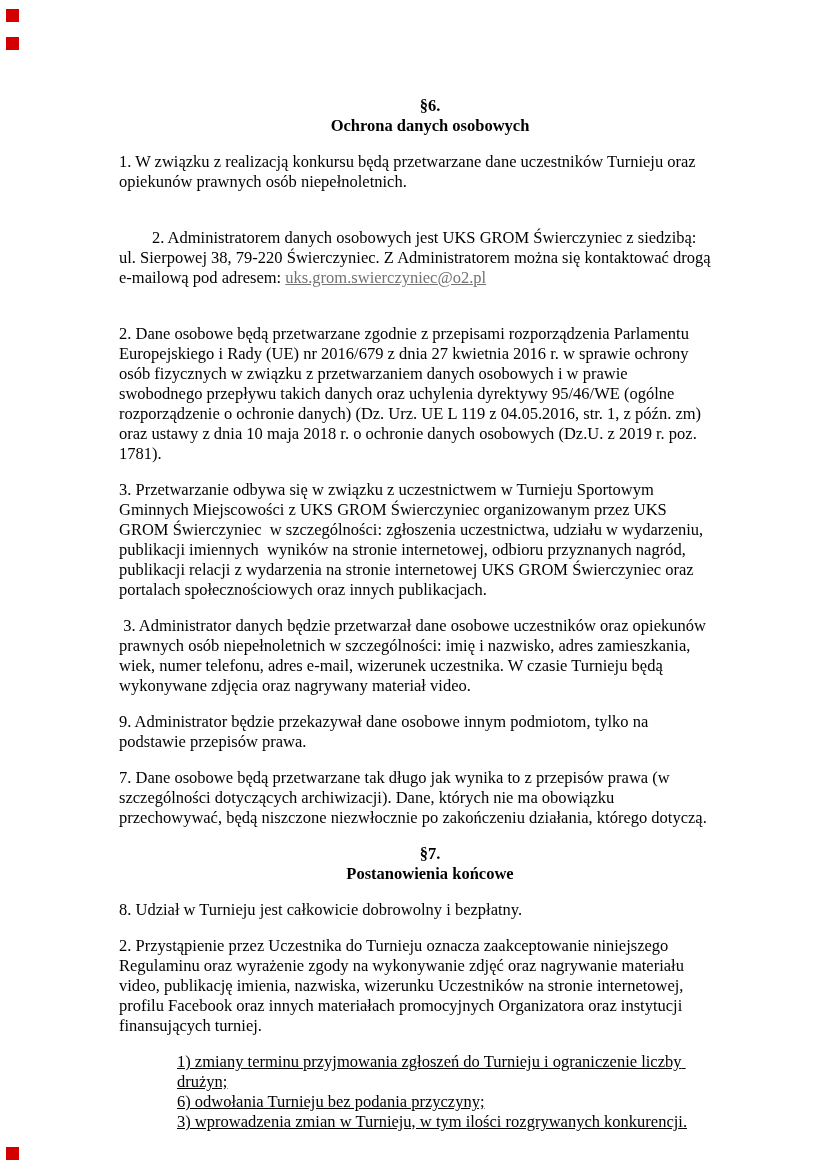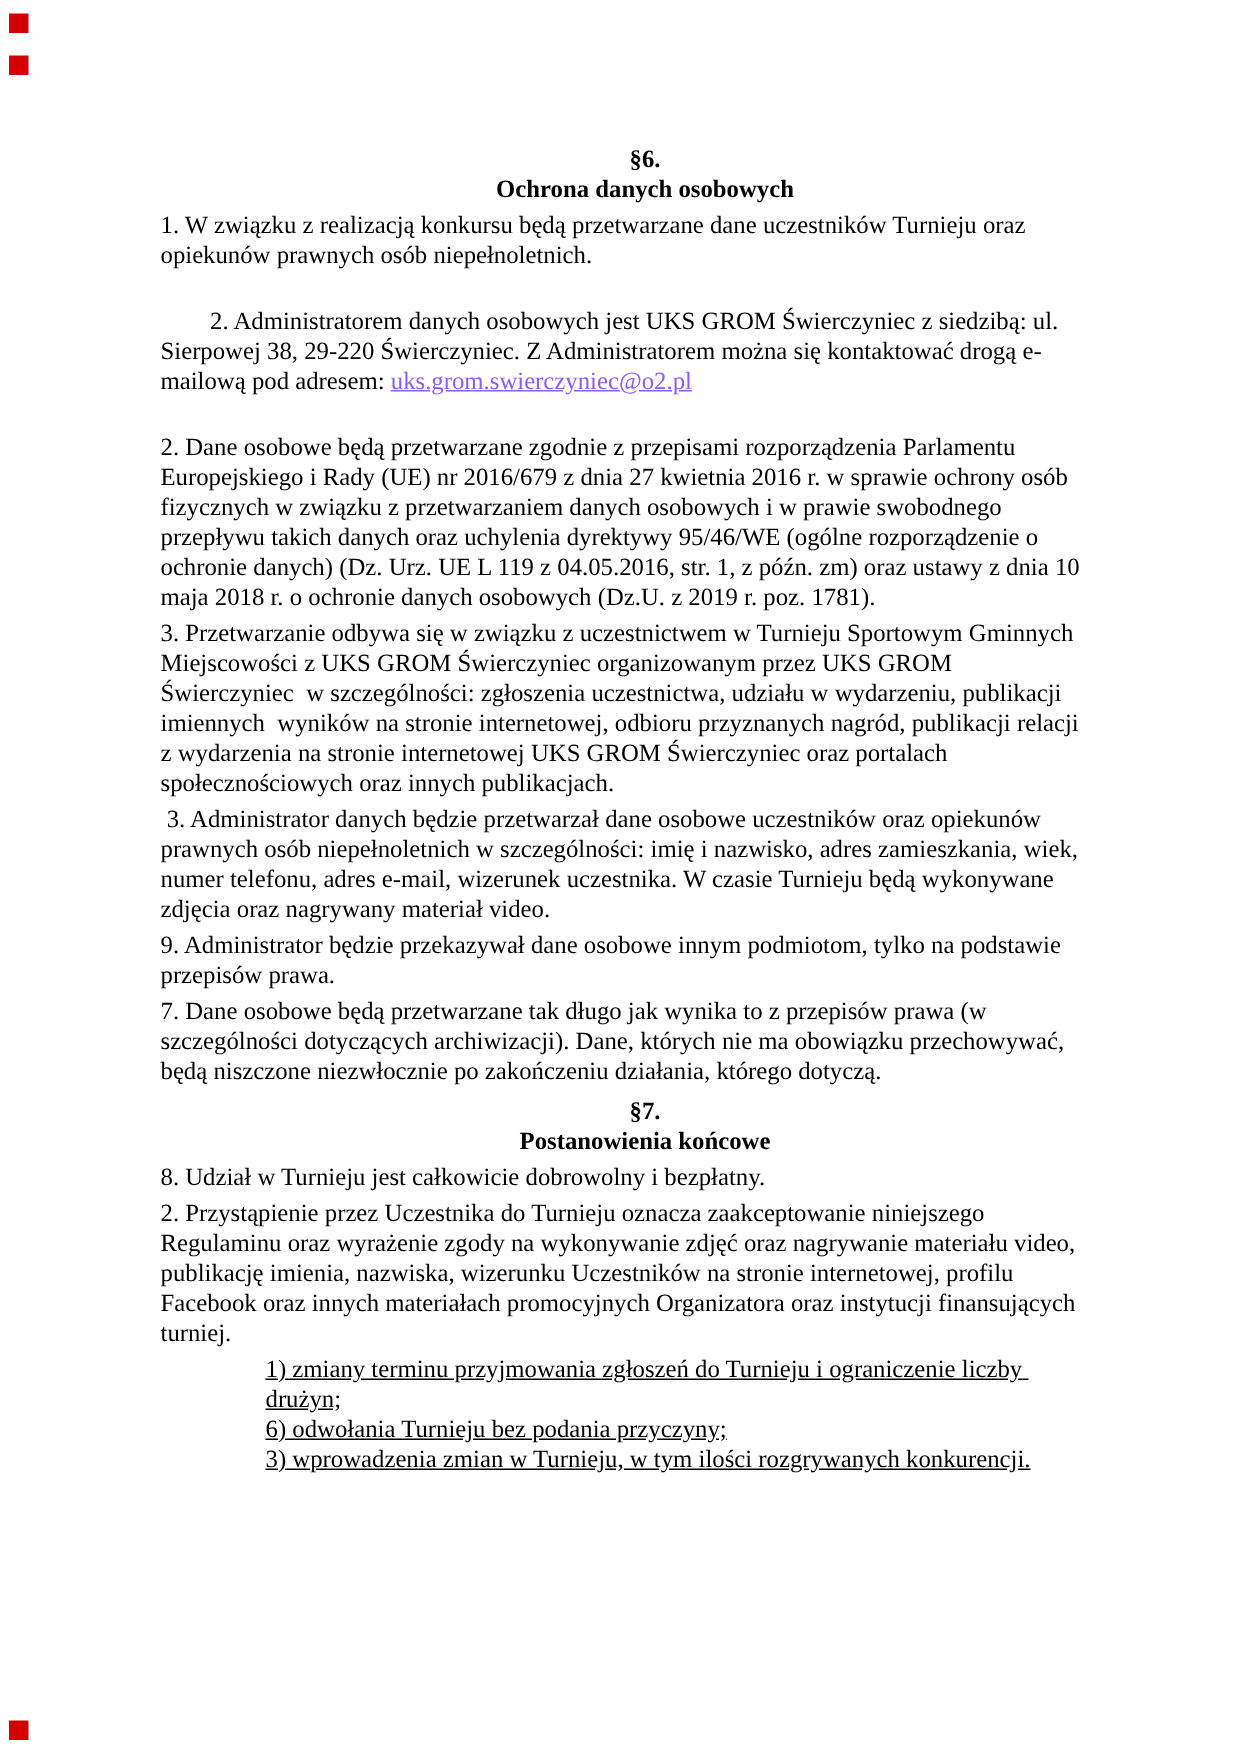--- a/index.html
+++ b/index.html
@@ -20,21 +20,21 @@
     font-size: 16.5px;
     line-height: 20px;
   }
   .heading {
     text-align: center;
     text-indent: 27px;
     font-weight: bold;
     white-space: pre-wrap;
   }
   .para {
-    margin: 4px;
+    margin: 16px;
     white-space: pre-wrap;
   }
   .sec7 { margin-top: 7px; }
   .sub-item {
     padding-left: 74px;
     white-space: pre-wrap;
     text-decoration: underline;
   }
   a.email-link {
     color: #0000ee;
@@ -61,21 +61,21 @@
   <div class="marker m2" style="background: rgb(212, 0, 0);"></div>
   <div class="marker m3" style="background: rgb(212, 0, 0);"></div>
 
   <div class="content">
 
     <section>
       <div class="heading">§6.</div>
       <div class="heading">Ochrona danych osobowych</div>
       <p class="para">1. W związku z realizacją konkursu będą przetwarzane dane uczestników Turnieju oraz opiekunów prawnych osób niepełnoletnich.</p>
       <p class="para">
-        <span>2. Administratorem danych osobowych jest UKS GROM Świerczyniec z siedzibą: ul. Sierpowej 38, 29-220 Świerczyniec. Z Administratorem można się kontaktować drogą e-mailową pod adresem: </span><a class="email-link" href="#" style="color: #8b5cf6;">uks.grom.swierczyniec@o2.pl</a>
+        <span>2. Administratorem danych osobowych jest UKS GROM Świerczyniec z siedzibą: ul. Sierpowej 38, 79-220 Świerczyniec. Z Administratorem można się kontaktować drogą e-mailową pod adresem: </span><a class="email-link" href="#" style="color: #737373;">uks.grom.swierczyniec@o2.pl</a>
       </p>
       <p class="para">2. Dane osobowe będą przetwarzane zgodnie z przepisami rozporządzenia Parlamentu Europejskiego i Rady (UE) nr 2016/679 z dnia 27 kwietnia 2016 r. w sprawie ochrony osób fizycznych w związku z przetwarzaniem danych osobowych i w prawie swobodnego przepływu takich danych oraz uchylenia dyrektywy 95/46/WE (ogólne rozporządzenie o ochronie danych) (Dz. Urz. UE L 119 z 04.05.2016, str. 1, z późn. zm) oraz ustawy z dnia 10 maja 2018 r. o ochronie danych osobowych (Dz.U. z 2019 r. poz. 1781).</p>
       <p class="para">3. Przetwarzanie odbywa się w związku z uczestnictwem w Turnieju Sportowym Gminnych Miejscowości z UKS GROM Świerczyniec organizowanym przez UKS GROM Świerczyniec  w szczególności: zgłoszenia uczestnictwa, udziału w wydarzeniu, publikacji imiennych  wyników na stronie internetowej, odbioru przyznanych nagród, publikacji relacji z wydarzenia na stronie internetowej UKS GROM Świerczyniec oraz portalach społecznościowych oraz innych publikacjach.</p>
       <p class="para"> 3. Administrator danych będzie przetwarzał dane osobowe uczestników oraz opiekunów prawnych osób niepełnoletnich w szczególności: imię i nazwisko, adres zamieszkania, wiek, numer telefonu, adres e-mail, wizerunek uczestnika. W czasie Turnieju będą wykonywane zdjęcia oraz nagrywany materiał video.</p>
       <p class="para">9. Administrator będzie przekazywał dane osobowe innym podmiotom, tylko na podstawie przepisów prawa.</p>
       <p class="para">7. Dane osobowe będą przetwarzane tak długo jak wynika to z przepisów prawa (w szczególności dotyczących archiwizacji). Dane, których nie ma obowiązku przechowywać, będą niszczone niezwłocznie po zakończeniu działania, którego dotyczą.</p>
     </section>
 
     <section class="sec7">
       <div class="heading">§7.</div>

